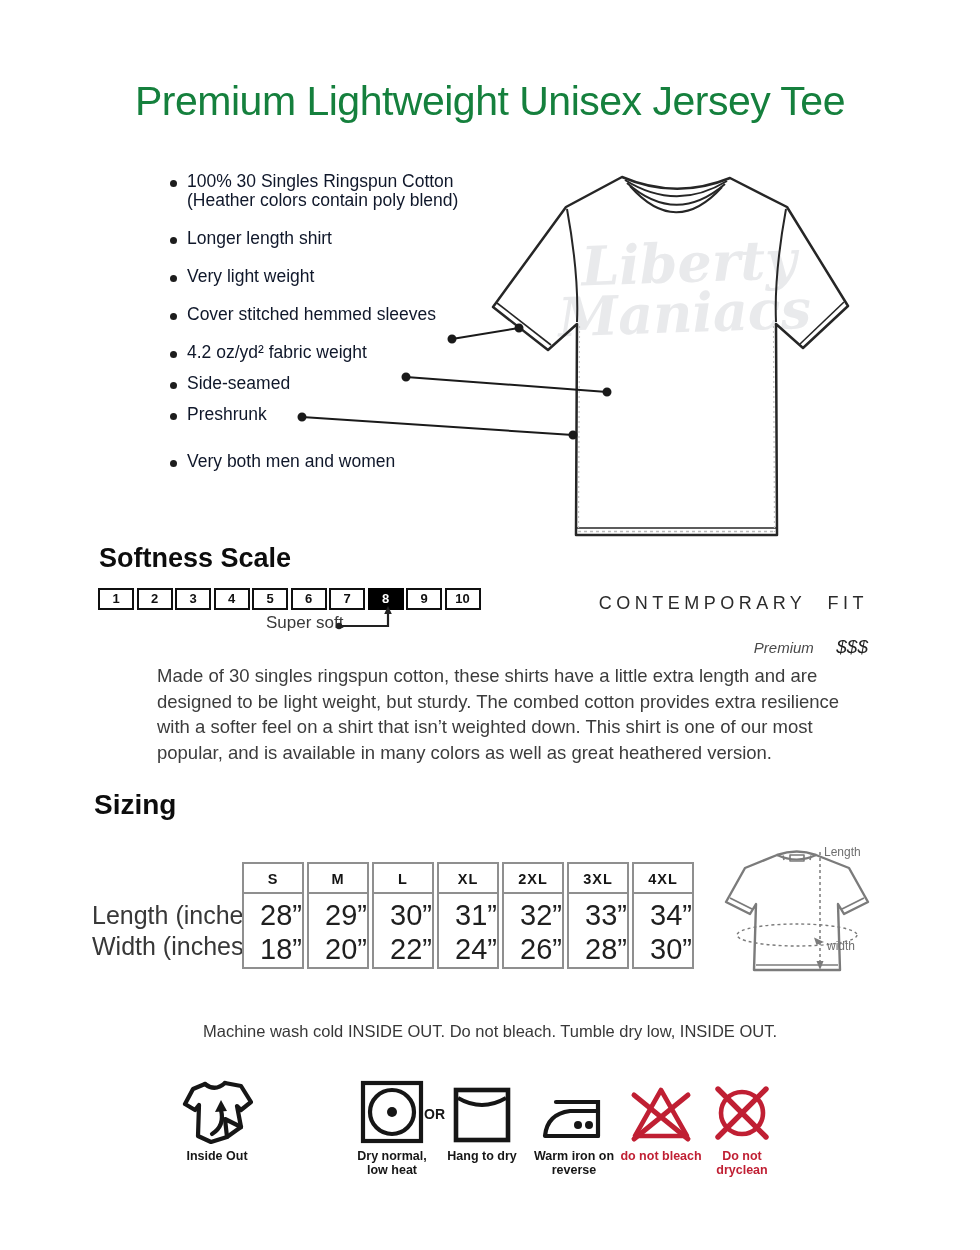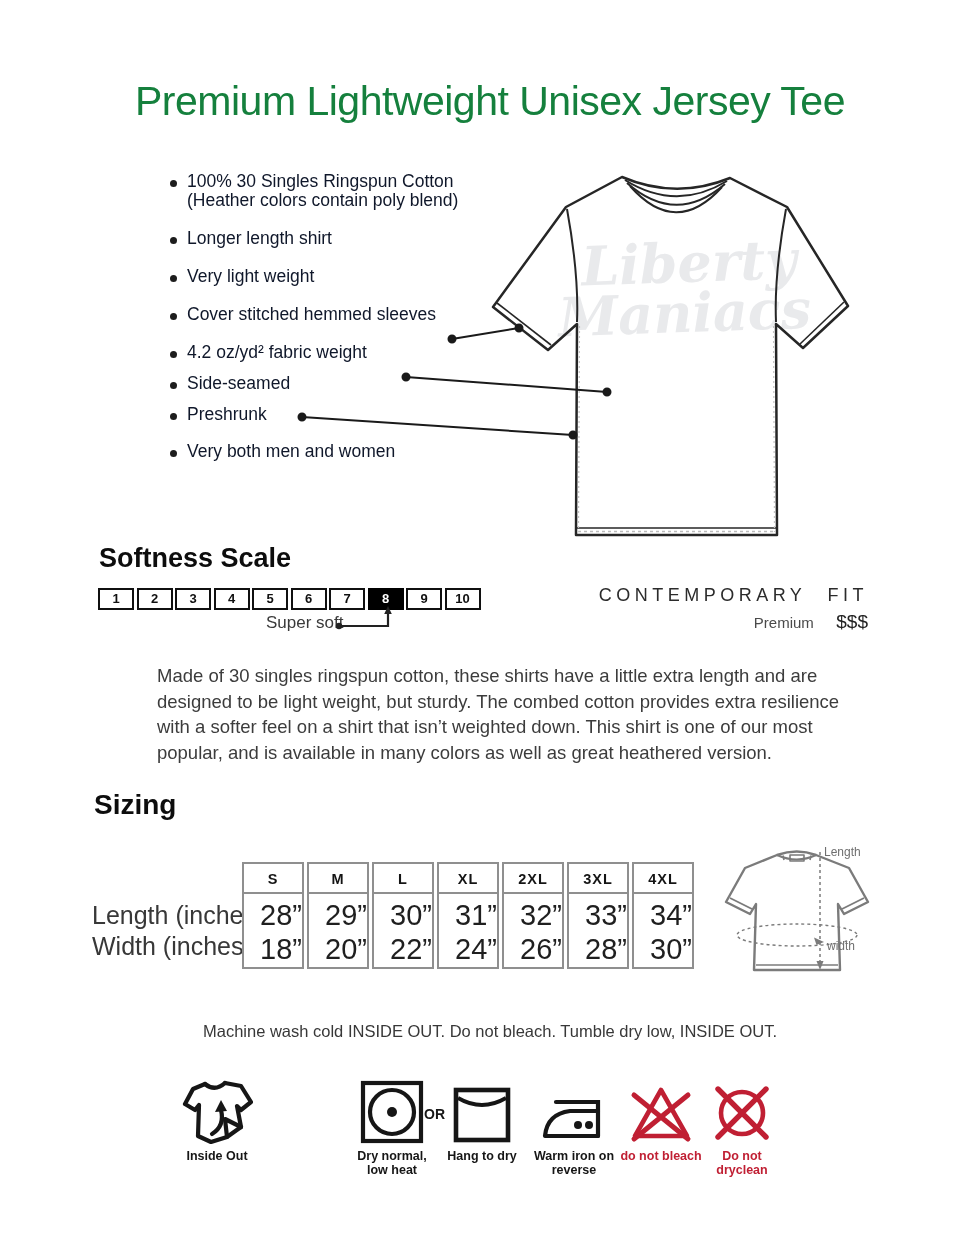--- a/index.html
+++ b/index.html
@@ -10,35 +10,35 @@
   .title { position:absolute; top:78px; left:0; width:980px; text-align:center;
            font-size:41px; font-weight:400; letter-spacing:-0.5px; color:#15803d; }
 
   
   .features { position:absolute; left:187px; top:172px; list-style:none; }
   .features li { position:relative; max-width:300px; font-size:17.5px; line-height:19px;
                  color:#0f172a; margin-bottom:19px; }
   .features li::before { content:""; position:absolute; left:-17px; top:8px; width:7px; height:7px;
                  border-radius:50%; background:#1d1d1d; }
   .features li:nth-child(5), .features li:nth-child(6) { margin-bottom:12px; }
-  .features li:nth-child(7) { margin-bottom:18px; }
+  .features li:nth-child(7) { margin-bottom:28px; }
 
   .illustration { position:absolute; left:280px; top:160px; }
 
   .soft-head { position:absolute; left:99px; top:543px; font-size:27px; font-weight:700; color:#0d0d0d; }
   .scale { position:absolute; left:98px; top:588px; display:flex; }
   .sbox { width:36px; height:22px; border:2px solid #101010; background:#fff; margin-right:2.5px;
           text-align:center; font-size:13px; font-weight:700; line-height:18px; color:#101010; }
   .sbox.active { background:#000; color:#fff; border-color:#000; }
   .supersoft { position:absolute; left:266px; top:613px; font-size:17px; color:#3a3a3a; }
   .supersoft-arrow { position:absolute; left:334px; top:604px; }
 
   .fitblock { position:absolute; left:586px; top:585px; width:282px; text-align:right; }
-  .fit-label { font-size:18px; letter-spacing:4.5px; word-spacing:12px; color:#2b2b2b; }
-  .fit-tier { margin-top:5px; }
+  .fit-label { font-size:18px; letter-spacing:4.5px; word-spacing:12px; color:#2b2b2b;margin-top:8px; }
+  .fit-tier { margin-top:22px;font-style:italic; }
   .tier { font-size:15px; color:#4a4a4a; }
   .price { font-size:19px; color:#222; margin-left:18px; }
 
   .desc { position:absolute; left:157px; top:663px; width:694px; font-size:18.5px;
           line-height:25.5px; color:#3c3c3c; }
 
   .sizing-head { position:absolute; left:94px; top:789px; font-size:28px; font-weight:700; color:#0d0d0d; }
   .rowlabel { position:absolute; left:92px; font-size:25px; color:#383838; }
   .rowlabel.len { top:901px; }
   .rowlabel.wid { top:932px; }

